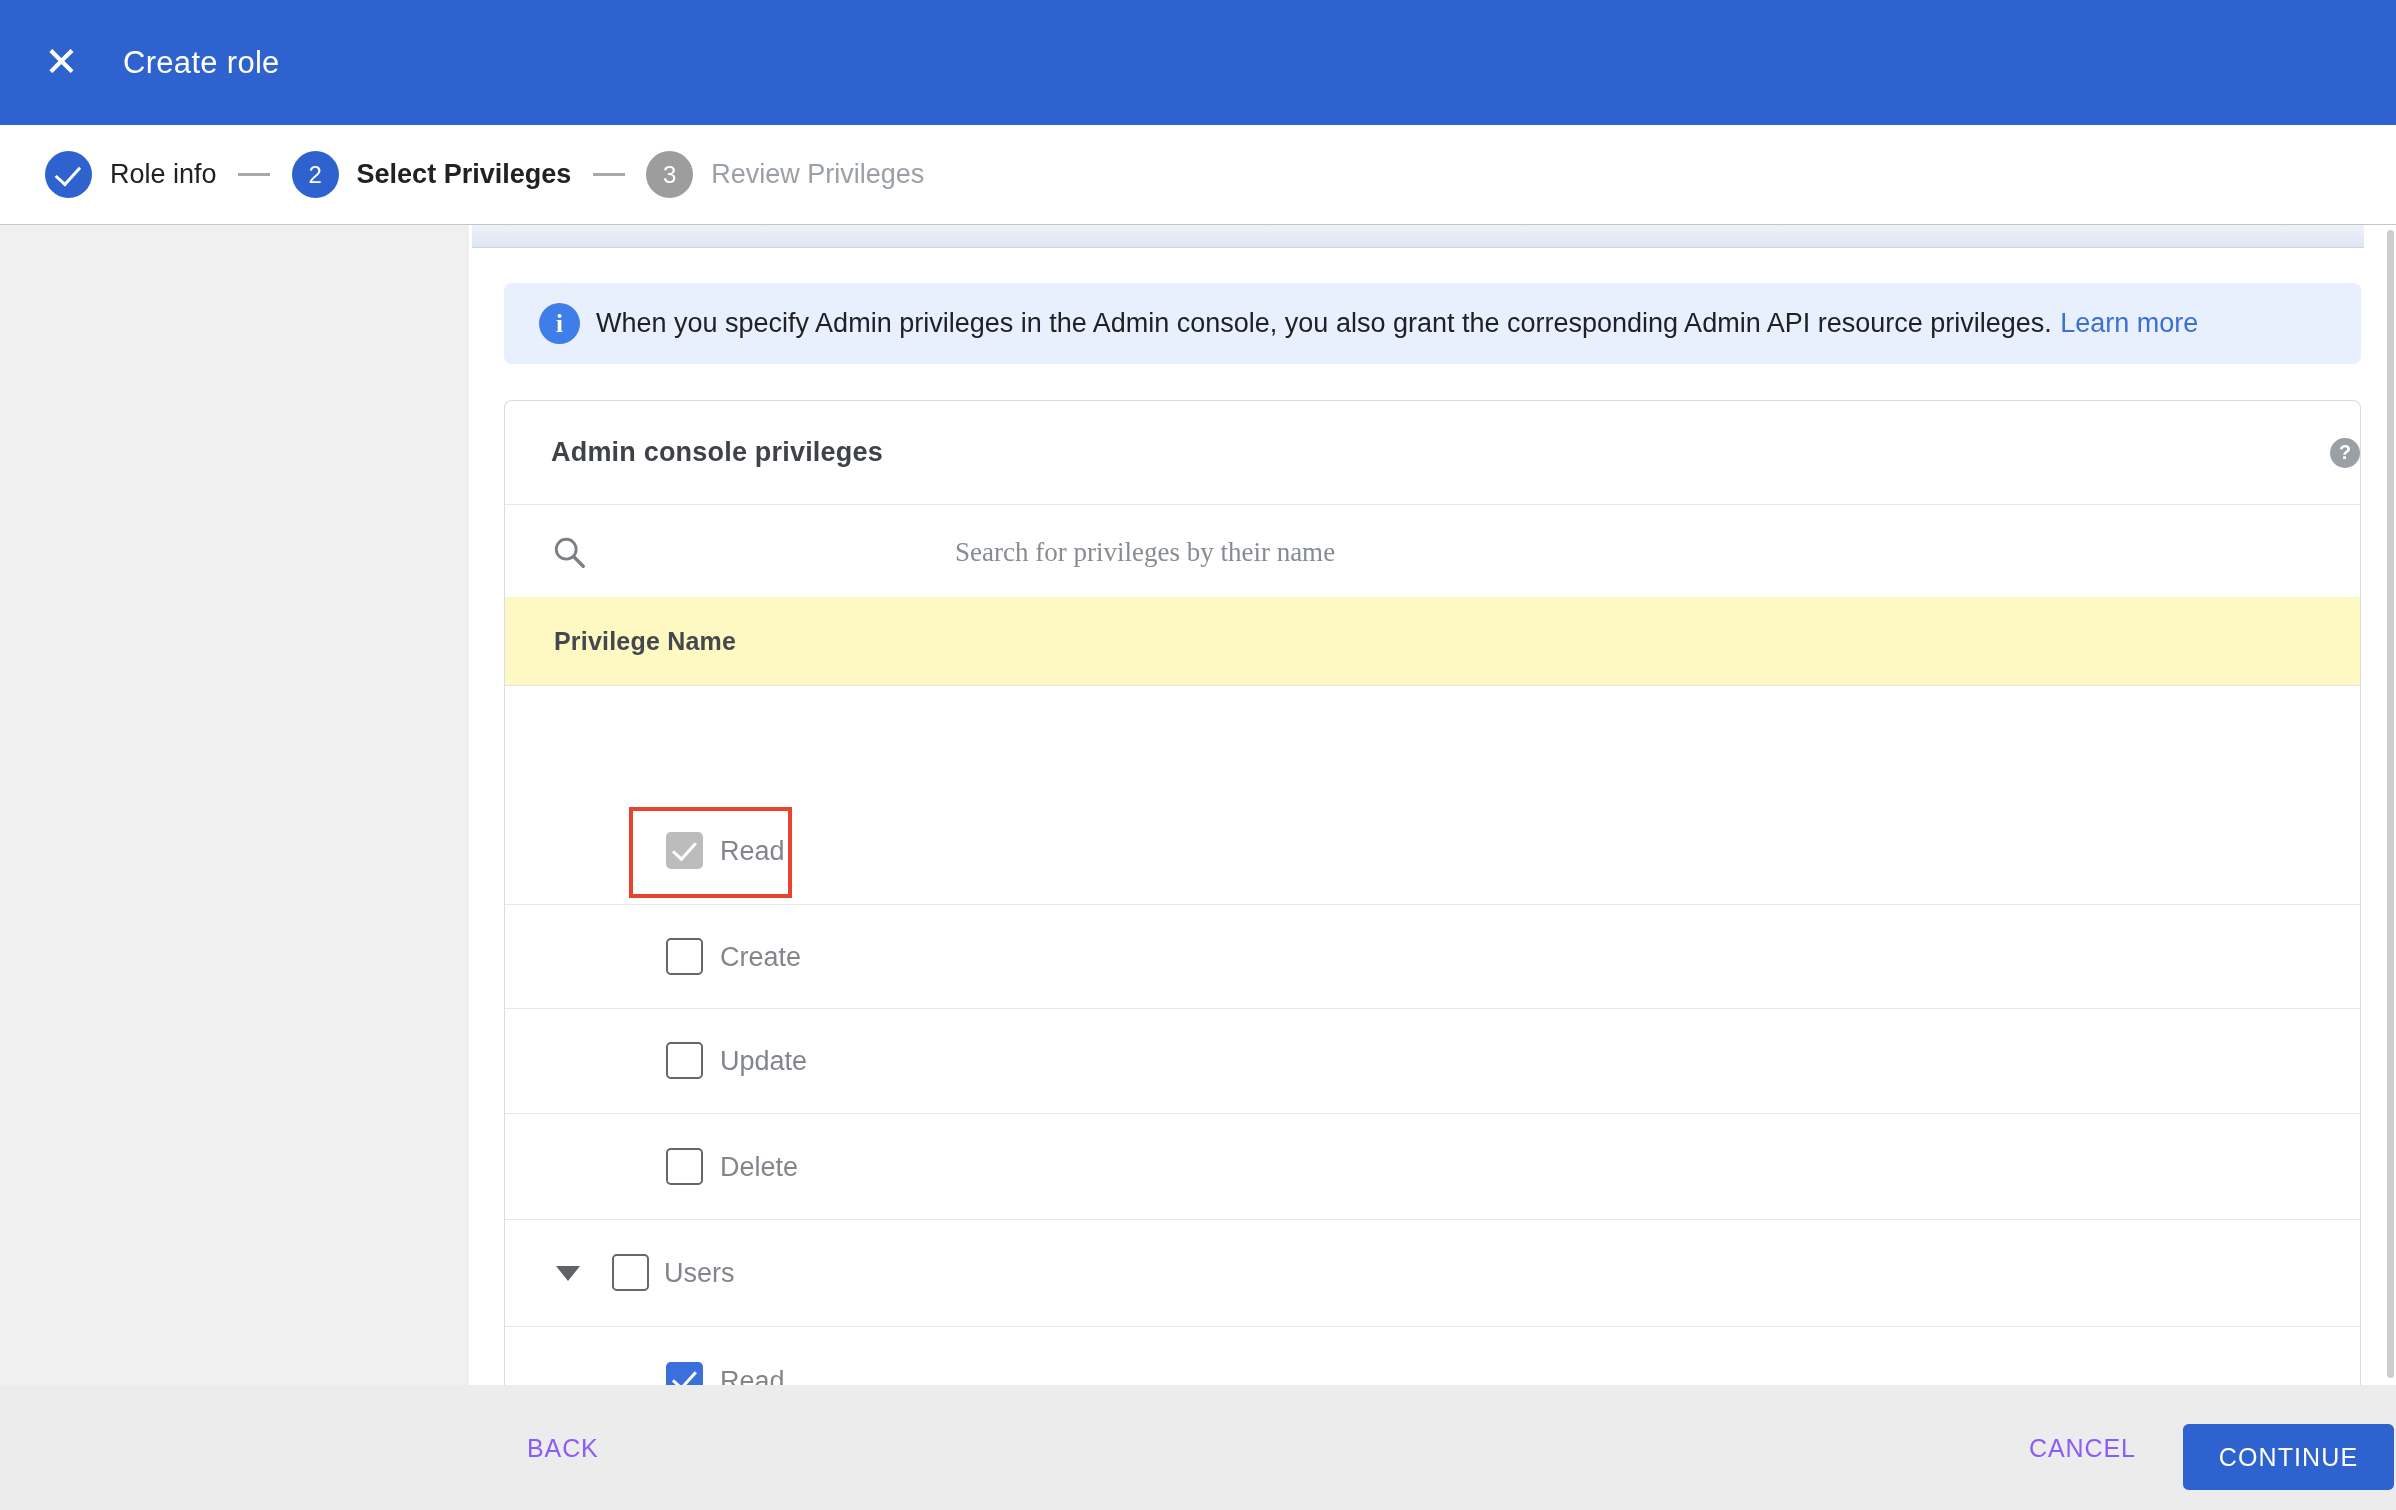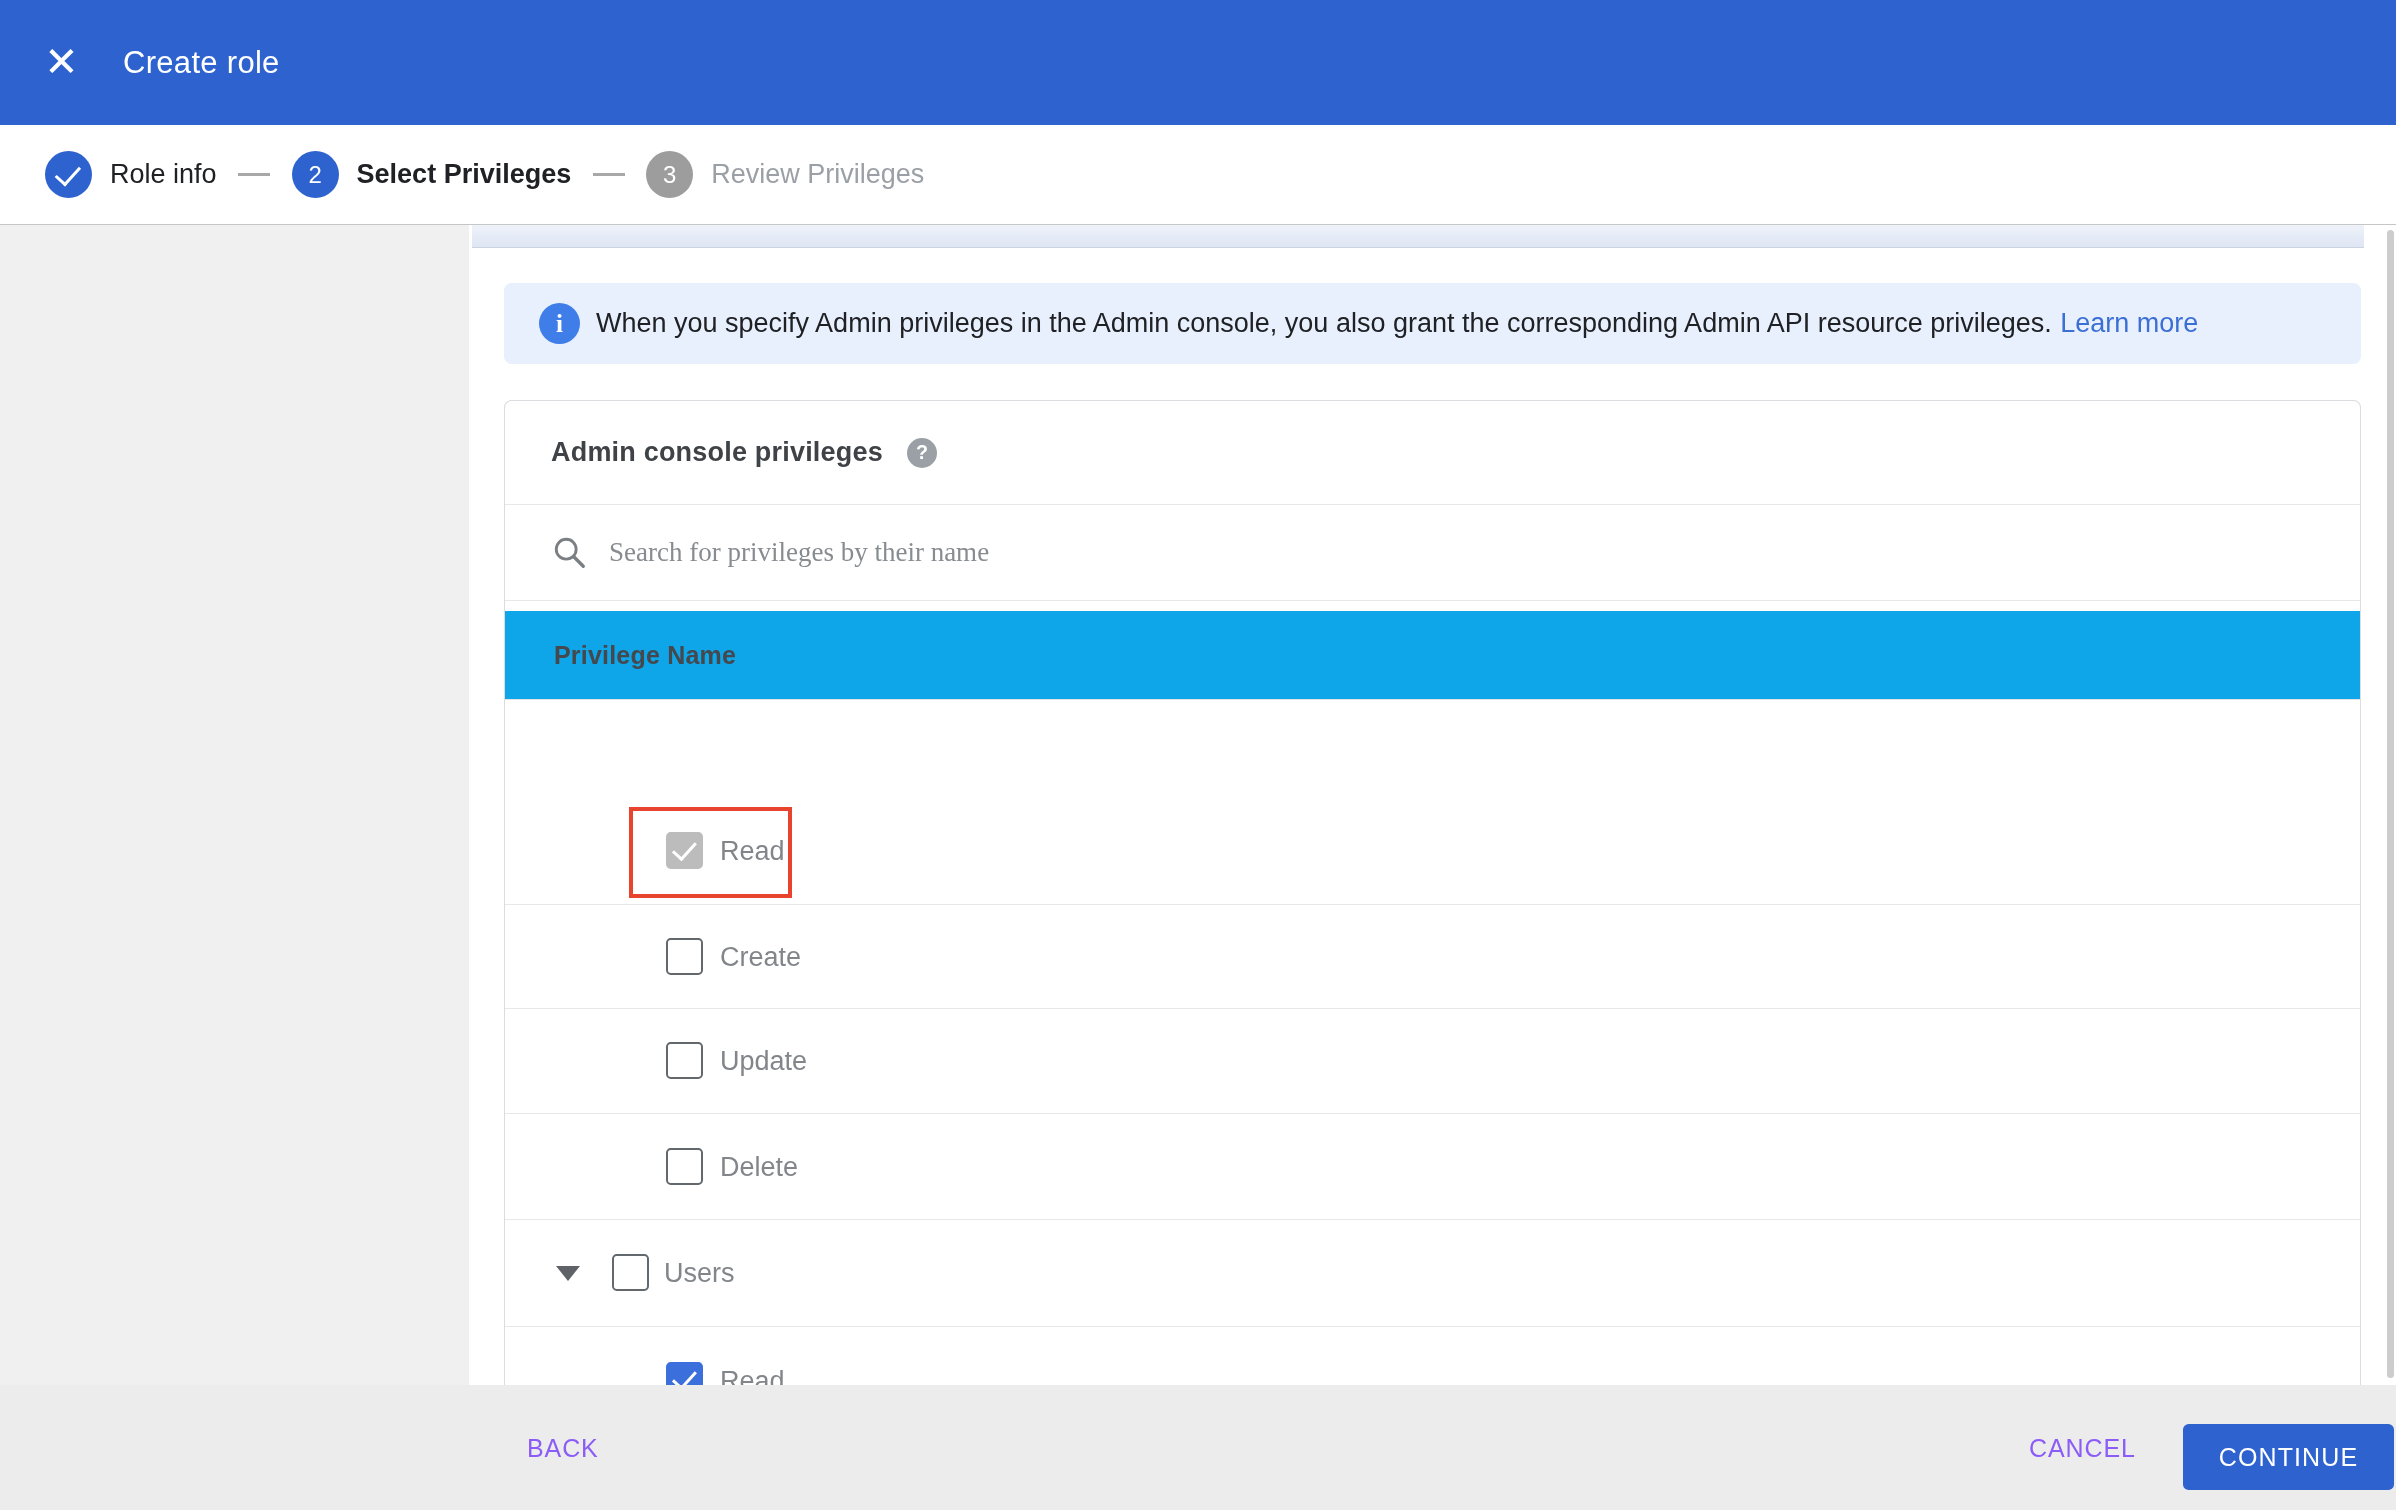--- a/index.html
+++ b/index.html
@@ -40,29 +40,29 @@
   .scrollbar-thumb{position:absolute;left:2387px;top:230px;width:6.6px;height:1148px;background:#cdcdcd;border-radius:3.7px;}
 
   
   .banner{position:absolute;left:35px;top:58px;width:1857px;height:81px;background:var(--banner-bg);border-radius:7.5px;display:flex;align-items:center;white-space:nowrap;overflow:hidden;}
   .info-icon{width:41px;height:41px;border-radius:50%;background:var(--info-icon-blue);color:#fff;font-size:25px;font-weight:700;display:flex;align-items:center;justify-content:center;margin-left:35px;flex:none;font-family:"Liberation Serif","DejaVu Serif",serif;}
   .banner-text{margin-left:16px;font-size:27px;color:#202124;}
   .banner-link{color:var(--link-blue);text-decoration:none;margin-left:8.4px;font-size:27px;cursor:pointer;}
 
   
   .card{position:absolute;left:35px;top:175px;width:1857px;height:985px;background:#fff;border:0.9px solid #dadce0;border-bottom:none;border-radius:7.5px 7.5px 0 0;overflow:hidden;}
-  .sec{position:absolute;left:0;width:100%;}
+  .sec{position:absolute;left:0;width:100%;justify-content:space-between;}
   .sec-title{top:0;height:104px;border-bottom:0.9px solid #e8e8e8;display:flex;align-items:center;}
   .card-title{margin-left:46px;font-size:27px;font-weight:700;color:#3f4347;letter-spacing:0.2px;}
   .help-icon{width:30px;height:30px;border-radius:50%;background:#9aa0a6;color:#fff;font-size:19.7px;font-weight:700;display:flex;align-items:center;justify-content:center;margin-left:24px;cursor:pointer;}
   .sec-search{top:104px;height:96px;border-bottom:0.9px solid #e8e8e8;display:flex;align-items:center;}
   .search-icon{margin-left:47px;flex:none;display:flex;}
   .search-input{margin-left:21px;border:none;outline:none;background:transparent;font-size:27px;color:#4d7c0f;width:1405px;font-family:Liberation Serif, serif;}
   .search-input::placeholder{color:#878c91;opacity:1;}
-  .sec-colhead{top:210px;height:89px;background:#0ea5e9;border-bottom:0.9px solid #e3e3e3;display:flex;align-items:center;}
+  .sec-colhead{top:196px;height:89px;background:#fef9c3;border-bottom:0.9px solid #e3e3e3;display:flex;align-items:center;}
   .colhead-label{margin-left:49px;font-size:25px;font-weight:700;color:#45484c;letter-spacing:0.2px;}
 
   .prow{position:absolute;left:0;width:100%;border-bottom:0.9px solid #e8e8e8;}
   .row1{top:289px;height:109px;}
   .row2{top:397px;height:107px;}
   .row3{top:504px;height:104px;}
   .row4{top:608px;height:105px;}
   .row5{top:713px;height:106px;}
   .row6{top:819px;height:107px;}
   .row7{top:926px;height:107px;border-bottom:none;}

